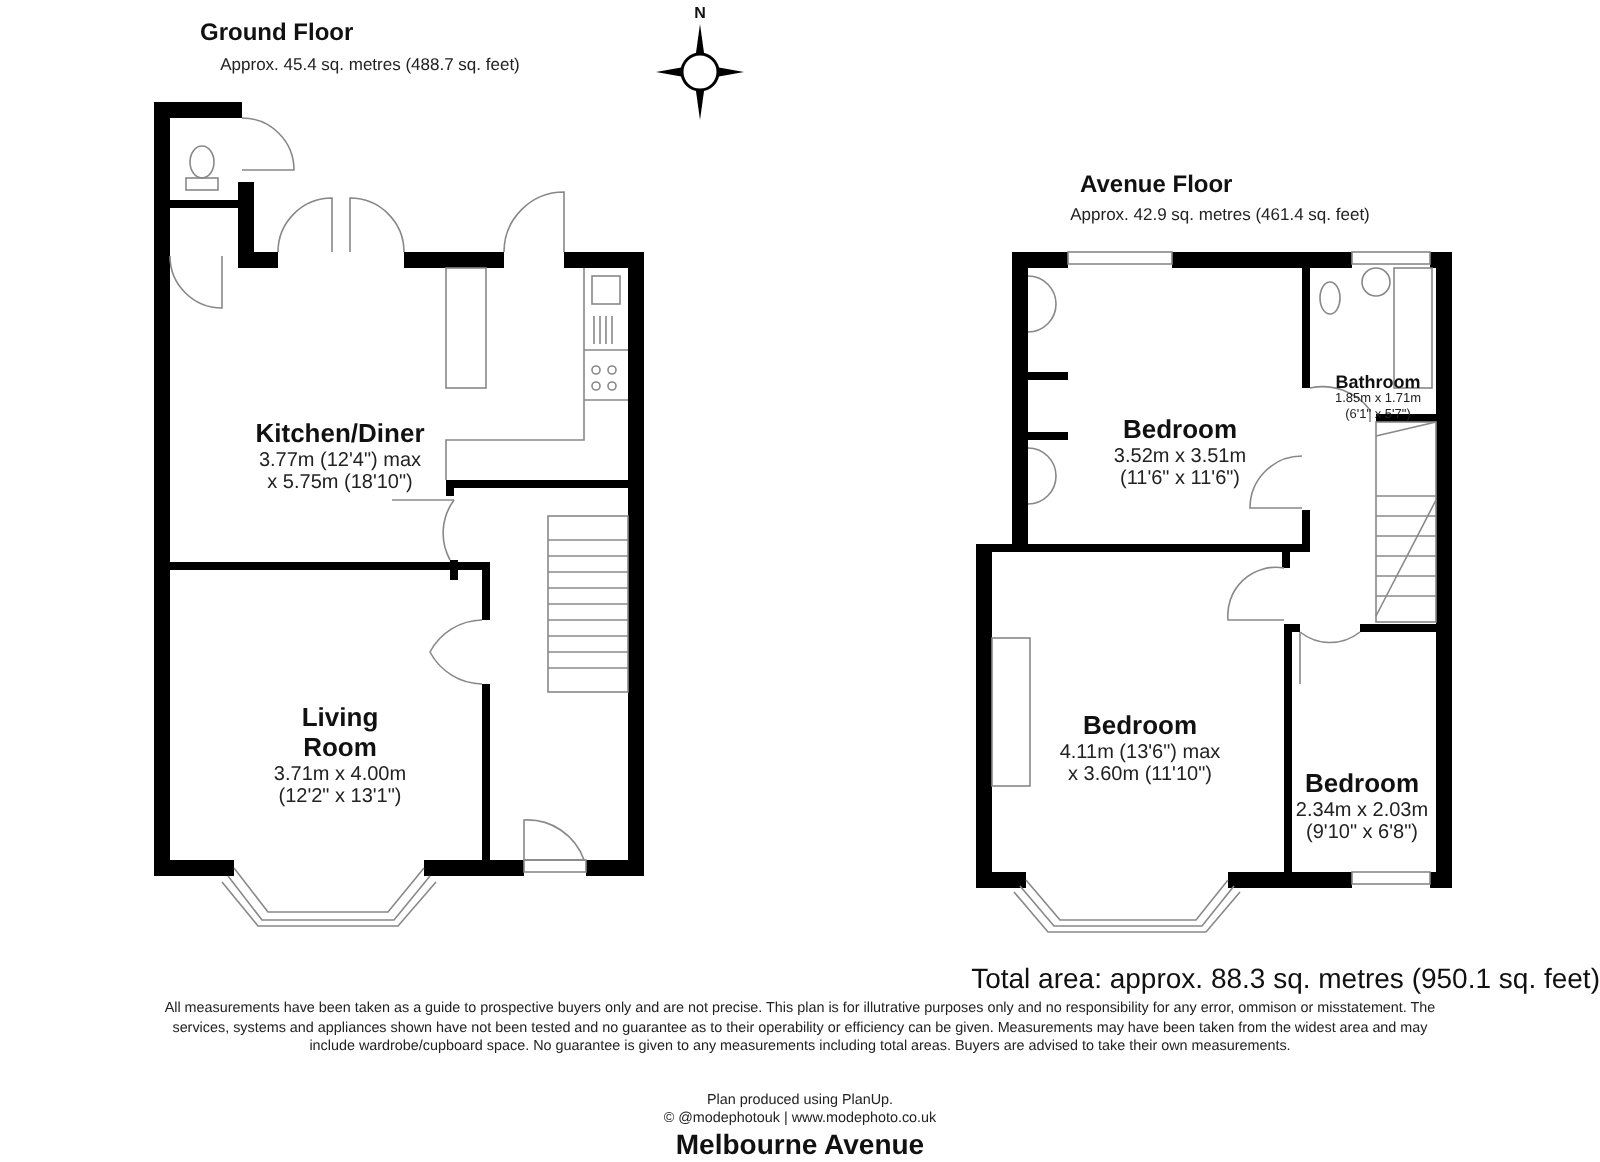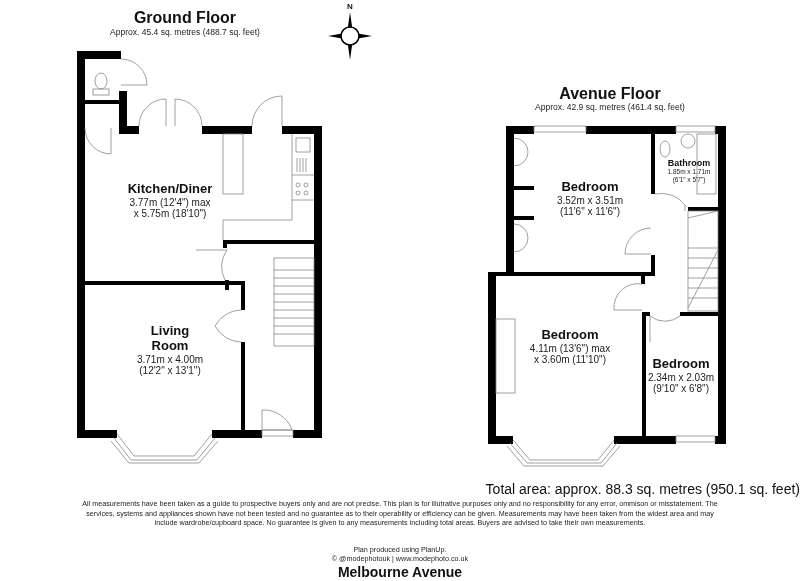--- a/index.html
+++ b/index.html
@@ -1,20 +1,20 @@
 <!DOCTYPE html>
 <html><head>
 <meta charset="utf-8">
 <style>
   html, body { margin:0; padding:0; background:#ffffff; }
   body { width:800px; height:581px; position:relative; overflow:hidden; font-family:"Liberation Sans", sans-serif; color:#111; }
   .abs { position:absolute; }
-  .floor-title { font-weight:bold; font-size:16px; text-align:center; }
+  .floor-title { font-weight:bold; font-size:12px; }
   .floor-area { font-size:8.5px; text-align:center; color:#222; }
-  .room-label { position:absolute; text-align:center; line-height:1.15; }
+  .room-label { position:absolute; text-align:center; line-height:1.15;margin-top:28px; }
   .room-name { font-weight:bold; font-size:13px; display:block; }
   .room-dims { font-size:10px; display:block; color:#222; }
   .room-label.small .room-name { font-size:9px; }
   .room-label.small .room-dims { font-size:6.5px; }
   svg.plan { position:absolute; left:0; top:0; }
   .total { font-size:14px; text-align:right; width:800px; left:0; top:481px; }
   .disclaimer { font-size:7.2px; text-align:center; width:640px; left:80px; top:499px; line-height:1.33; color:#222; }
   .credit { font-size:7.2px; text-align:center; width:800px; left:0; top:545px; line-height:1.3; color:#222; }
   .address { font-size:14px; font-weight:bold; text-align:center; width:800px; left:0; top:564px; }
 </style>

